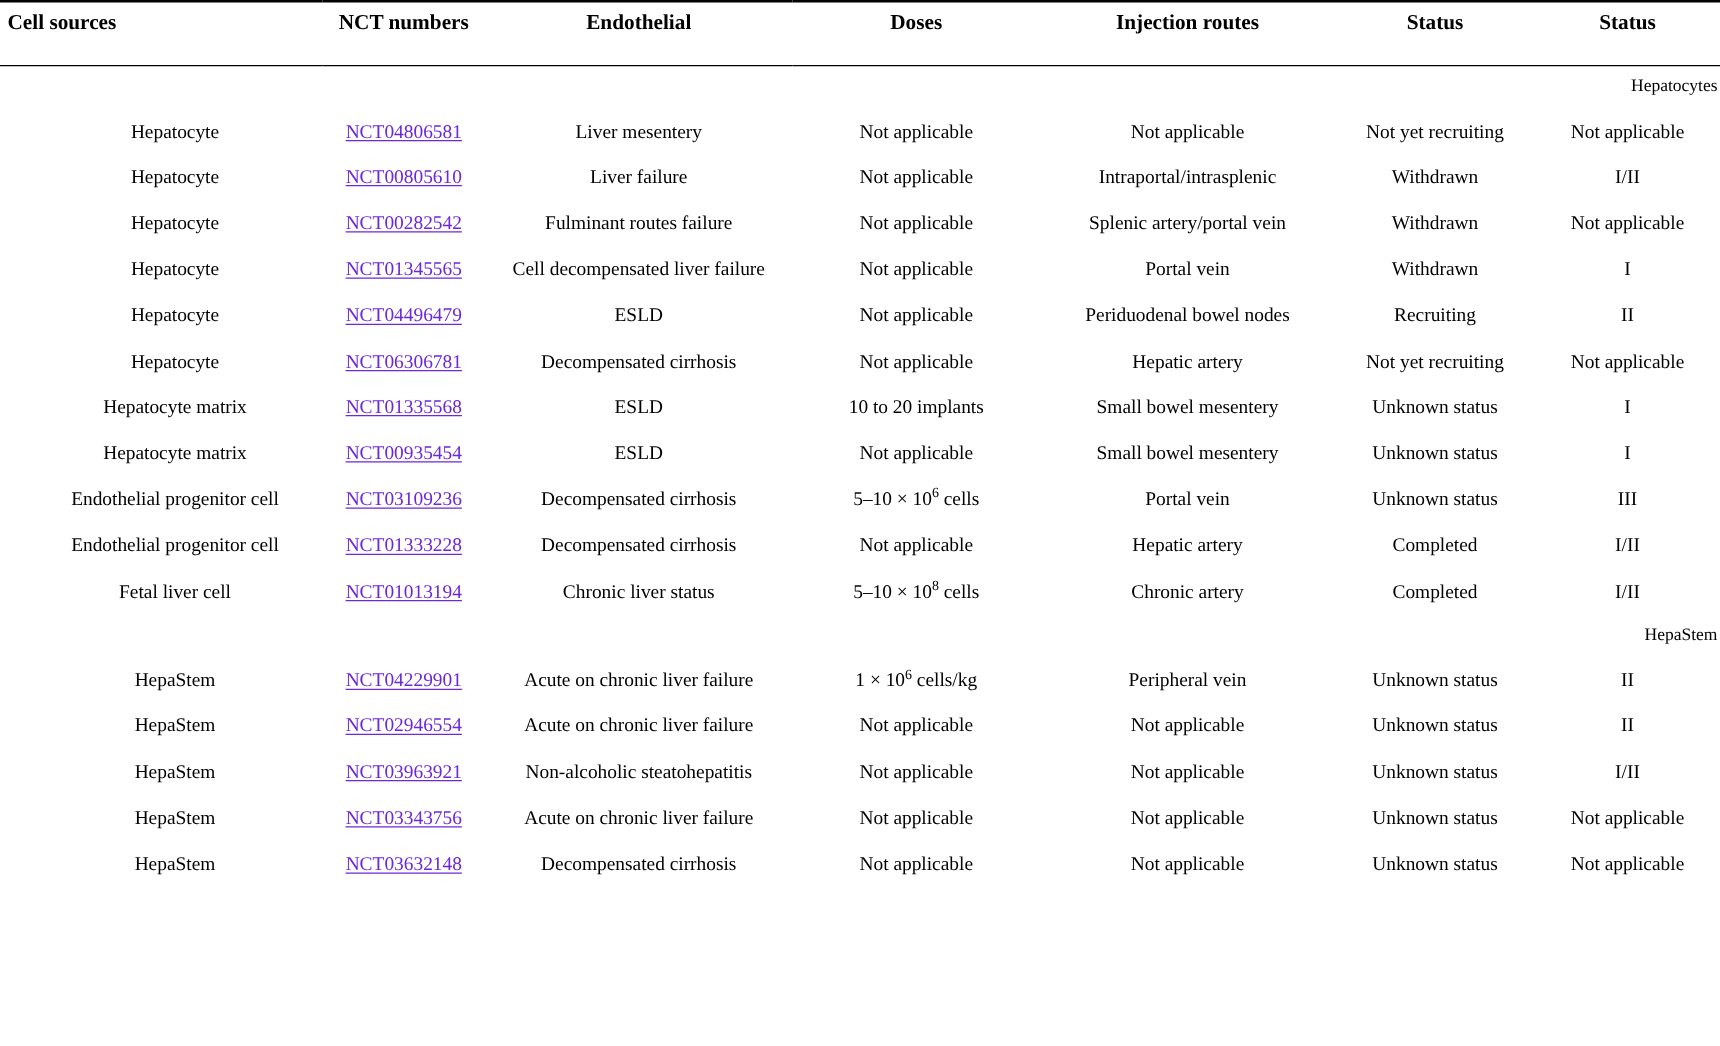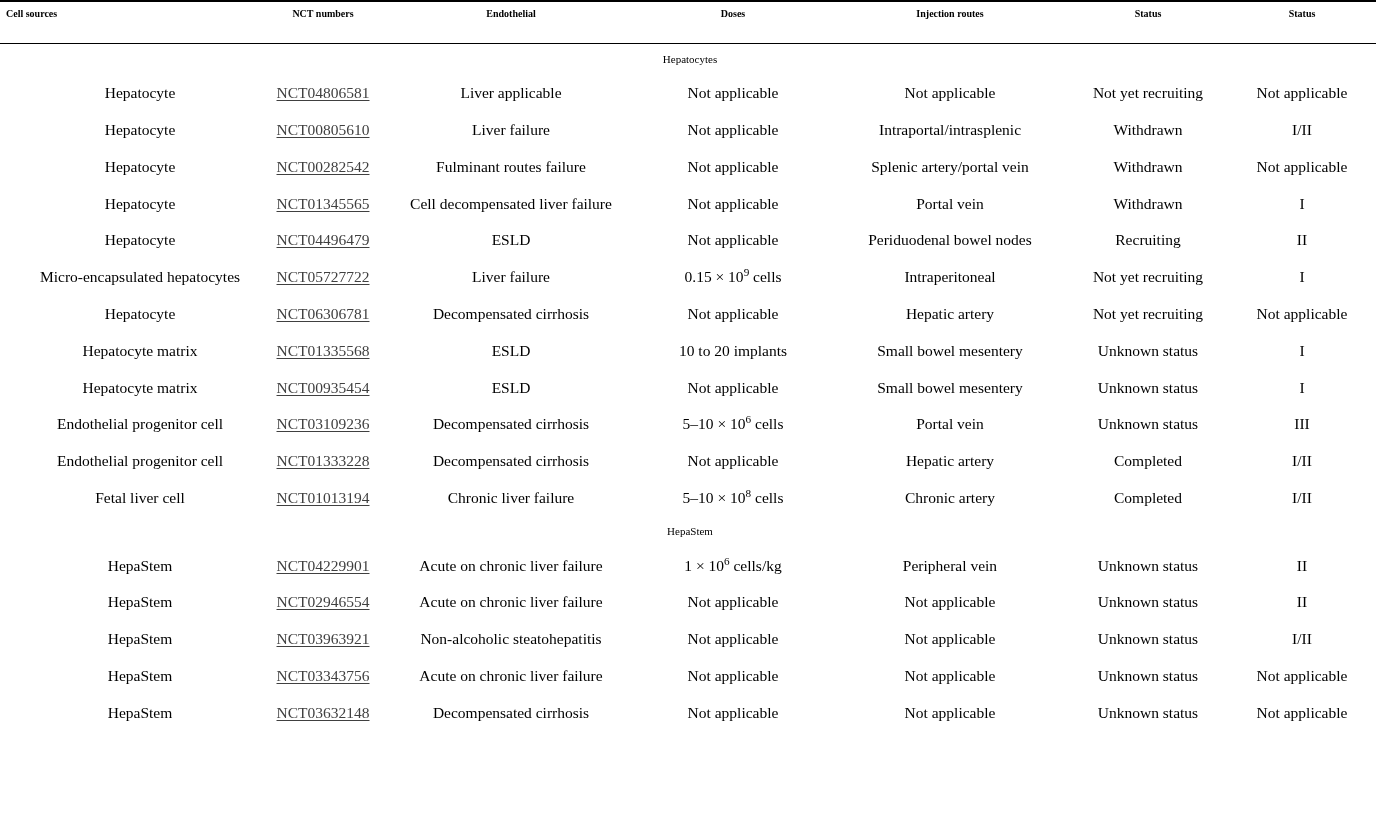--- a/index.html
+++ b/index.html
@@ -20,21 +20,21 @@
     box-sizing: border-box;
   }
   table.clinical-table {
     width: 1376px;
     border-collapse: collapse;
     table-layout: fixed;
     font-size: 15.5px;
   }
   table.clinical-table thead th {
     font-weight: bold;
-    font-size: 10px;
+    font-size: 17px;
     padding: 6px 2px 24px 2px;
     text-align: center;
     vertical-align: bottom;
     border-top: 2.2px solid #000;
     border-bottom: 1.6px solid #000;
     white-space: nowrap;
   }
   table.clinical-table thead th.col-source {
     text-align: left;
     padding-left: 6px;
@@ -53,28 +53,28 @@
     text-align: center;
     vertical-align: middle;
     font-size: 15.5px;
     line-height: 1.15;
   }
   tbody td.cell-source {
     text-align: center;
     padding-left: 24px;
   }
   tr.group-row td {
-    text-align: center;
+    text-align: right;
     padding-left: 6px;
     padding-top: 9px;
     padding-bottom: 9px;
-    font-size: 11px;
+    font-size: 14px;
   }
   a.nct-link {
-    color: #404040;
+    color: #6d28d9;
     text-decoration: underline;
     text-underline-offset: 2px;
     cursor: pointer;
   }
   .sup {
     font-size: 0.72em;
     vertical-align: super;
     line-height: 0;
   }
 </style>
@@ -103,21 +103,21 @@
         <th>Status</th>
       </tr>
     </thead>
     <tbody id="table-body">
         <tr class="group-row">
           <td colspan="7">Hepatocytes</td>
         </tr>
         <tr>
           <td class="cell-source">Hepatocyte</td>
           <td><a class="nct-link">NCT04806581</a></td>
-          <td>Liver applicable</td>
+          <td>Liver mesentery</td>
           <td>Not applicable</td>
           <td>Not applicable</td>
           <td>Not yet recruiting</td>
           <td>Not applicable</td>
         </tr>
         <tr>
           <td class="cell-source">Hepatocyte</td>
           <td><a class="nct-link">NCT00805610</a></td>
           <td>Liver failure</td>
           <td>Not applicable</td>
@@ -144,29 +144,20 @@
           <td>I</td>
         </tr>
         <tr>
           <td class="cell-source">Hepatocyte</td>
           <td><a class="nct-link">NCT04496479</a></td>
           <td>ESLD</td>
           <td>Not applicable</td>
           <td>Periduodenal bowel nodes</td>
           <td>Recruiting</td>
           <td>II</td>
-        </tr>
-        <tr>
-          <td class="cell-source">Micro-encapsulated hepatocytes</td>
-          <td><a class="nct-link">NCT05727722</a></td>
-          <td>Liver failure</td>
-          <td><span>0.15 × 10</span><span class="sup">9</span><span> cells</span></td>
-          <td>Intraperitoneal</td>
-          <td>Not yet recruiting</td>
-          <td>I</td>
         </tr>
         <tr>
           <td class="cell-source">Hepatocyte</td>
           <td><a class="nct-link">NCT06306781</a></td>
           <td>Decompensated cirrhosis</td>
           <td>Not applicable</td>
           <td>Hepatic artery</td>
           <td>Not yet recruiting</td>
           <td>Not applicable</td>
         </tr>
@@ -202,21 +193,21 @@
           <td><a class="nct-link">NCT01333228</a></td>
           <td>Decompensated cirrhosis</td>
           <td>Not applicable</td>
           <td>Hepatic artery</td>
           <td>Completed</td>
           <td>I/II</td>
         </tr>
         <tr>
           <td class="cell-source">Fetal liver cell</td>
           <td><a class="nct-link">NCT01013194</a></td>
-          <td>Chronic liver failure</td>
+          <td>Chronic liver status</td>
           <td><span>5–10 × 10</span><span class="sup">8</span><span> cells</span></td>
           <td>Chronic artery</td>
           <td>Completed</td>
           <td>I/II</td>
         </tr>
         <tr class="group-row">
           <td colspan="7">HepaStem</td>
         </tr>
         <tr>
           <td class="cell-source">HepaStem</td>

